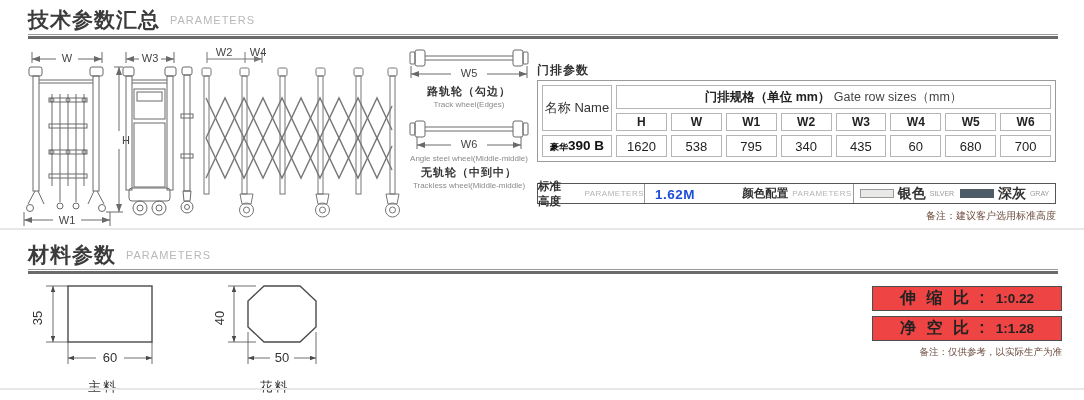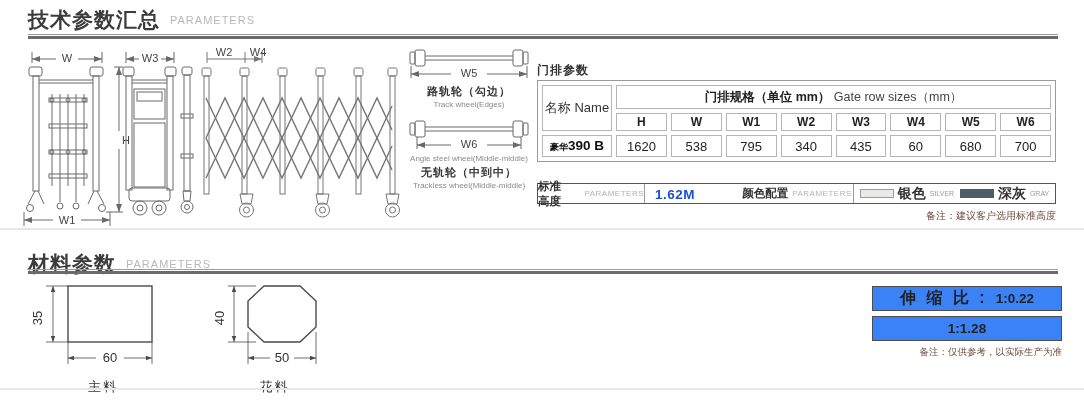--- a/index.html
+++ b/index.html
@@ -62,21 +62,21 @@
 
   .note { font-family:"Liberation Serif", serif; font-size:10px; color:#6b4a3c; }
   .note1 { position:absolute; left:537px; top:209px; width:519px; text-align:right; }
 
   
   .mat { position:absolute; text-align:center; }
   .mat-label { font-size:13px; color:#333; letter-spacing:2px; margin-top:2px; }
 
   
   .ratios { position:absolute; left:872px; top:286px; width:190px; }
-  .rbox { height:25px; border:1.5px solid #4d4d4d; display:flex; align-items:center; justify-content:center; gap:8px; margin-bottom:5px; background:#3b82f6; }
+  .rbox { height:25px; border:1.5px solid #4d4d4d; display:flex; align-items:center; justify-content:center; gap:8px; margin-bottom:5px; background:#ef4444; }
   .r-lbl { font-size:16px; font-weight:bold; color:#222; letter-spacing:3px; }
   .r-val { font-size:13.5px; font-weight:bold; color:#222; }
   .note2 { text-align:right; margin-top:2px; font-size:9.5px; }
 </style>
 </head>
 <body>
 
 <div class="page">
 
   <div class="heading" style="left:28px; top:6px;">
@@ -348,21 +348,21 @@
         <div class="swatch dark"></div>
         <span class="sw-cn">深灰</span>
         <span class="sw-en">GRAY</span>
       </div>
     </div>
   </div>
   <div class="note note1">备注：建议客户选用标准高度</div>
 
   <div class="divider-light" style="top:228px;"></div>
 
-  <div class="heading" style="left:28px; top:241px;margin-top:9px;">
+  <div class="heading" style="left:28px; top:241px;">
     <span class="cn">材料参数</span>
     <span class="en">PARAMETERS</span>
   </div>
   <div class="rule" style="top:269px;">
       <div class="r1"></div>
       <div class="r2"></div>
     </div>
 
   <div class="mat" style="left:28px; top:280px; width:150px;">
     <svg width="140" height="96" viewBox="0 0 140 96" stroke="#4a4a4a" fill="none" stroke-width="1.4">
@@ -409,20 +409,21 @@
     </svg>
     <div class="mat-label">花料</div>
   </div>
 
   <div class="ratios">
     <div class="rbox">
       <span class="r-lbl">伸 缩 比 :</span>
       <span class="r-val">1:0.22</span>
     </div>
     <div class="rbox">
+      <span class="r-lbl">净 空 比 :</span>
       <span class="r-val">1:1.28</span>
     </div>
     <div class="note note2">备注：仅供参考，以实际生产为准</div>
   </div>
 
   <div class="divider-light" style="top:388px;"></div>
 
 </div>
 
 </body></html>

